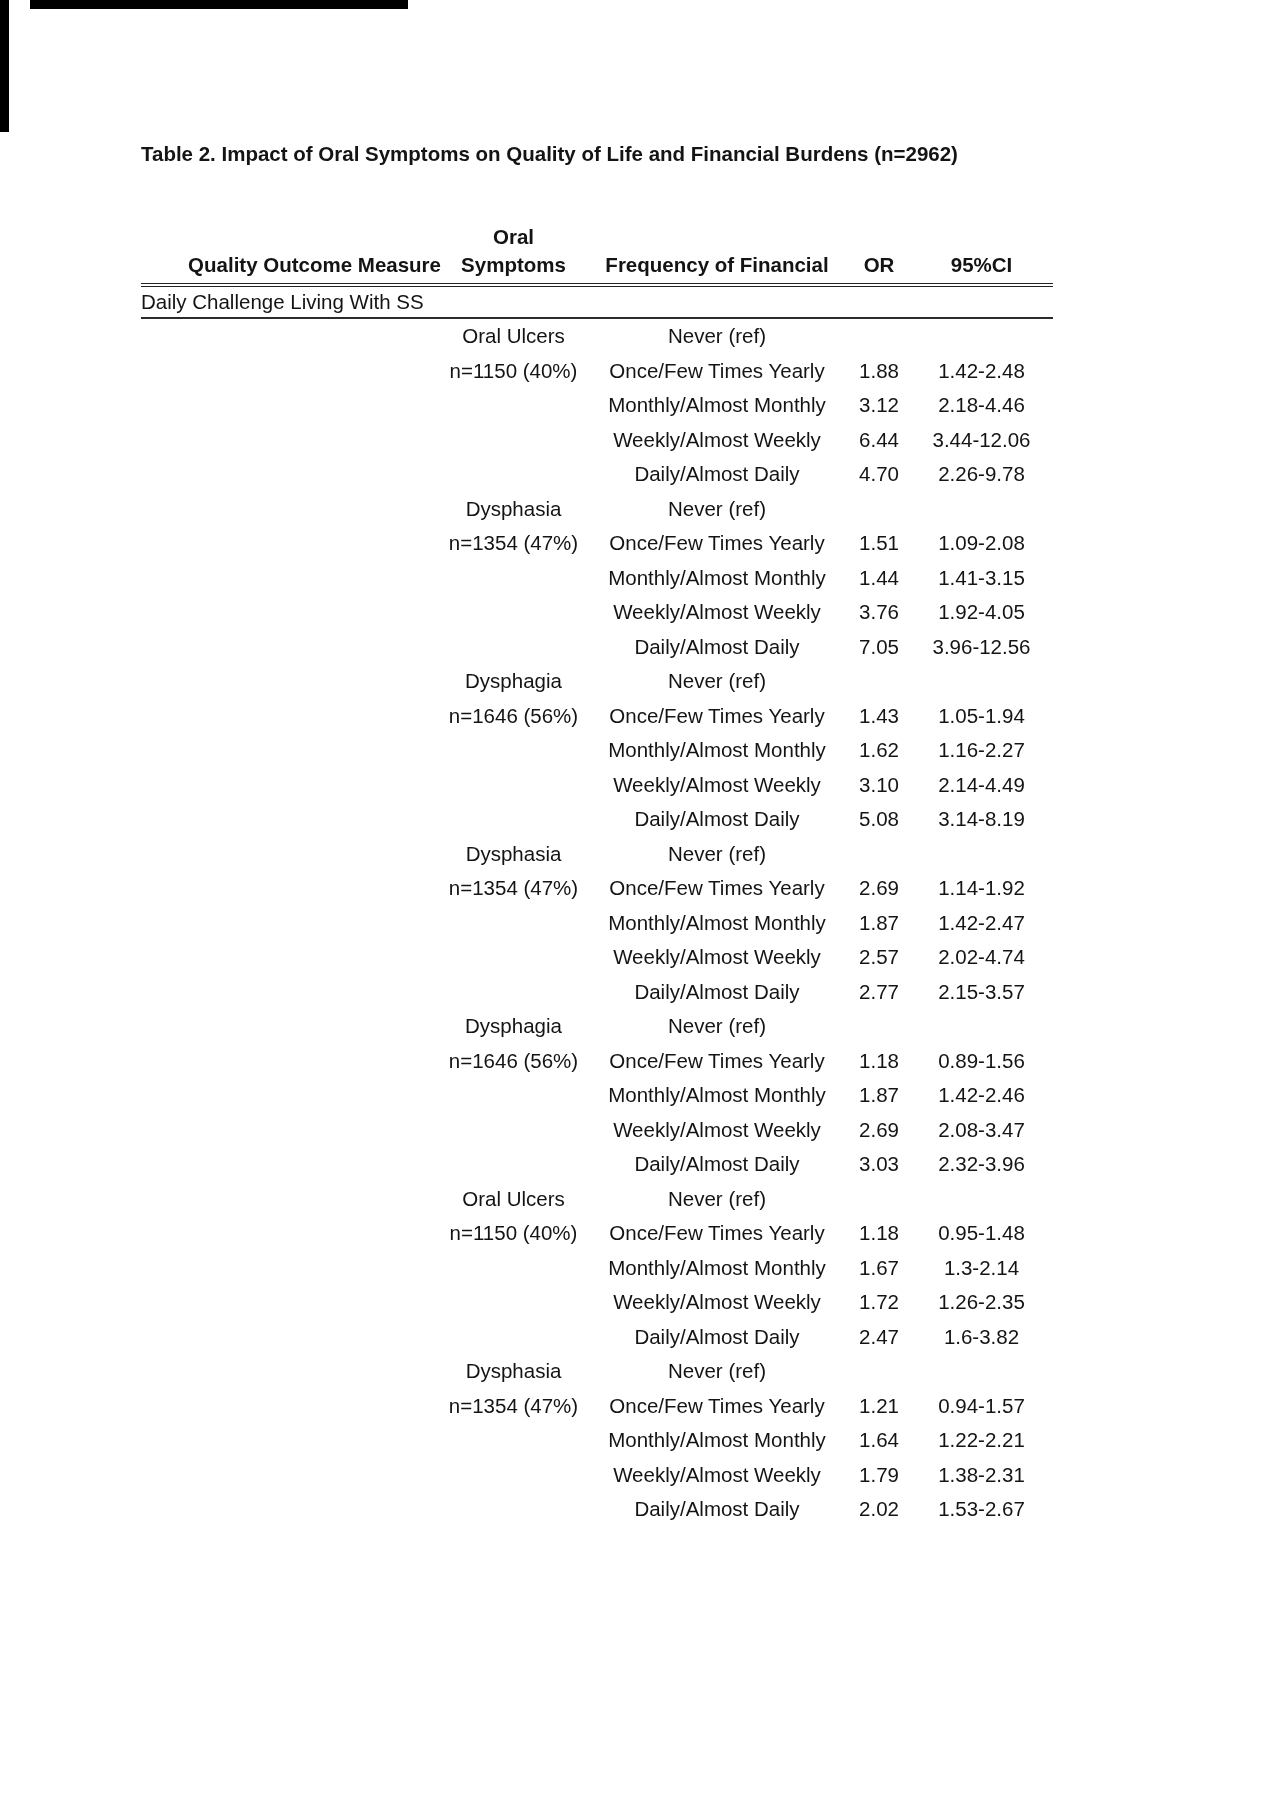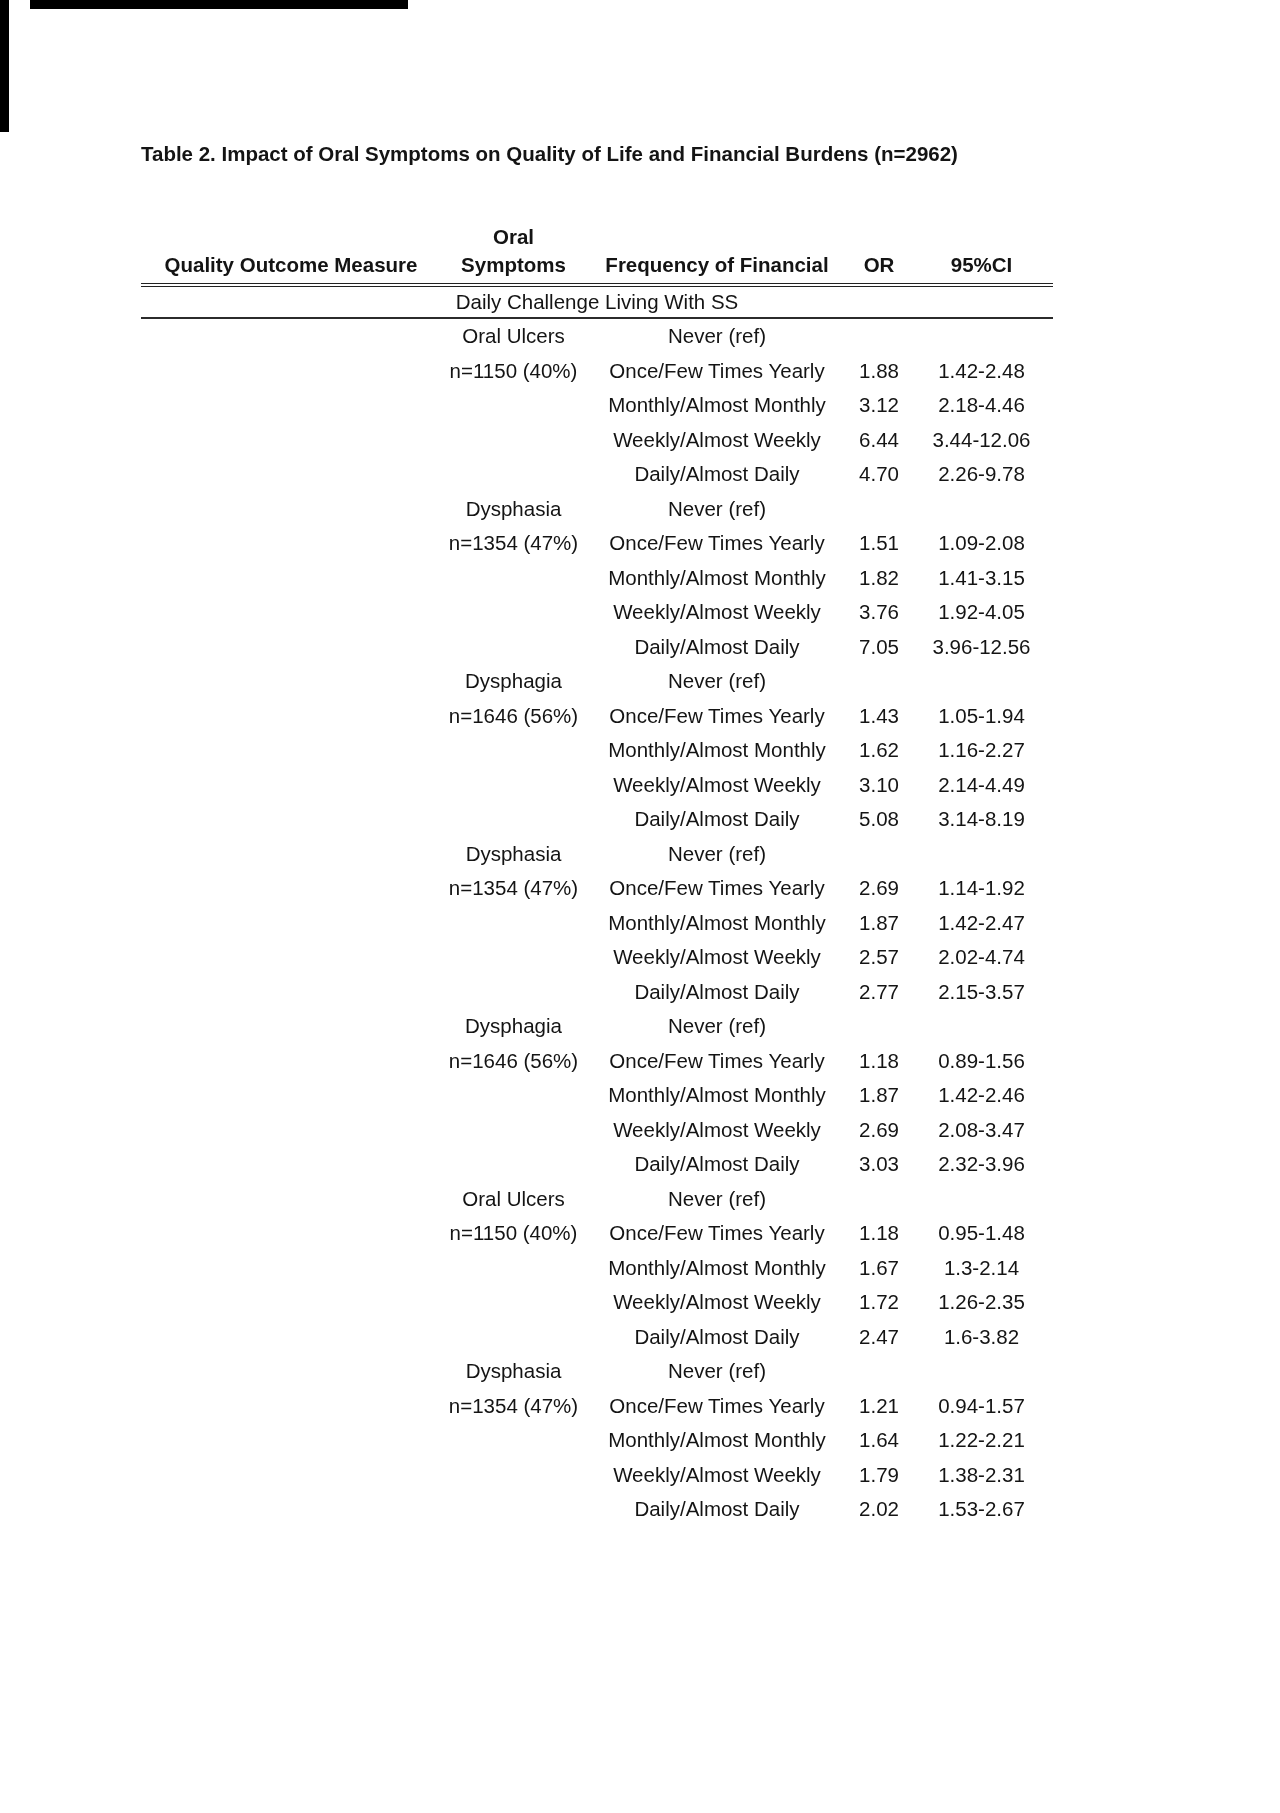--- a/index.html
+++ b/index.html
@@ -36,24 +36,24 @@
     border-bottom: 4px double #222; white-space: nowrap;
   }
   table.qol-table td {
     padding: 0; line-height: 34.5px; height: 34.5px;
     white-space: nowrap; overflow: visible;
   }
   tr.section-row td {
     border-bottom: 2px solid #2b2b2b;
     border-top: 2px solid #2b2b2b;
     line-height: 30px; height: 30px;
-    text-align: center;
+    text-align: left;
     margin-top: 48px;
   }
-  .c-outcome { text-align: center; }
+  .c-outcome { text-align: right; }
   .c-center  { text-align: center; }
 </style>
 </head>
 <body>
 
 <div class="artifact-top"></div>
 <div class="artifact-left"></div>
 
 <div class="content">
   <div class="title">Table 2. Impact of Oral Symptoms on Quality of Life and Financial Burdens (n=2962)</div>
@@ -128,21 +128,21 @@
           <td class="c-outcome"></td>
           <td class="c-center">n=1354 (47%)</td>
           <td class="c-center">Once/Few Times Yearly</td>
           <td class="c-center">1.51</td>
           <td class="c-center">1.09-2.08</td>
         </tr>
         <tr>
           <td class="c-outcome"></td>
           <td class="c-center"></td>
           <td class="c-center">Monthly/Almost Monthly</td>
-          <td class="c-center">1.82</td>
+          <td class="c-center">1.44</td>
           <td class="c-center">1.41-3.15</td>
         </tr>
         <tr>
           <td class="c-outcome"></td>
           <td class="c-center"></td>
           <td class="c-center">Weekly/Almost Weekly</td>
           <td class="c-center">3.76</td>
           <td class="c-center">1.92-4.05</td>
         </tr>
         <tr>

